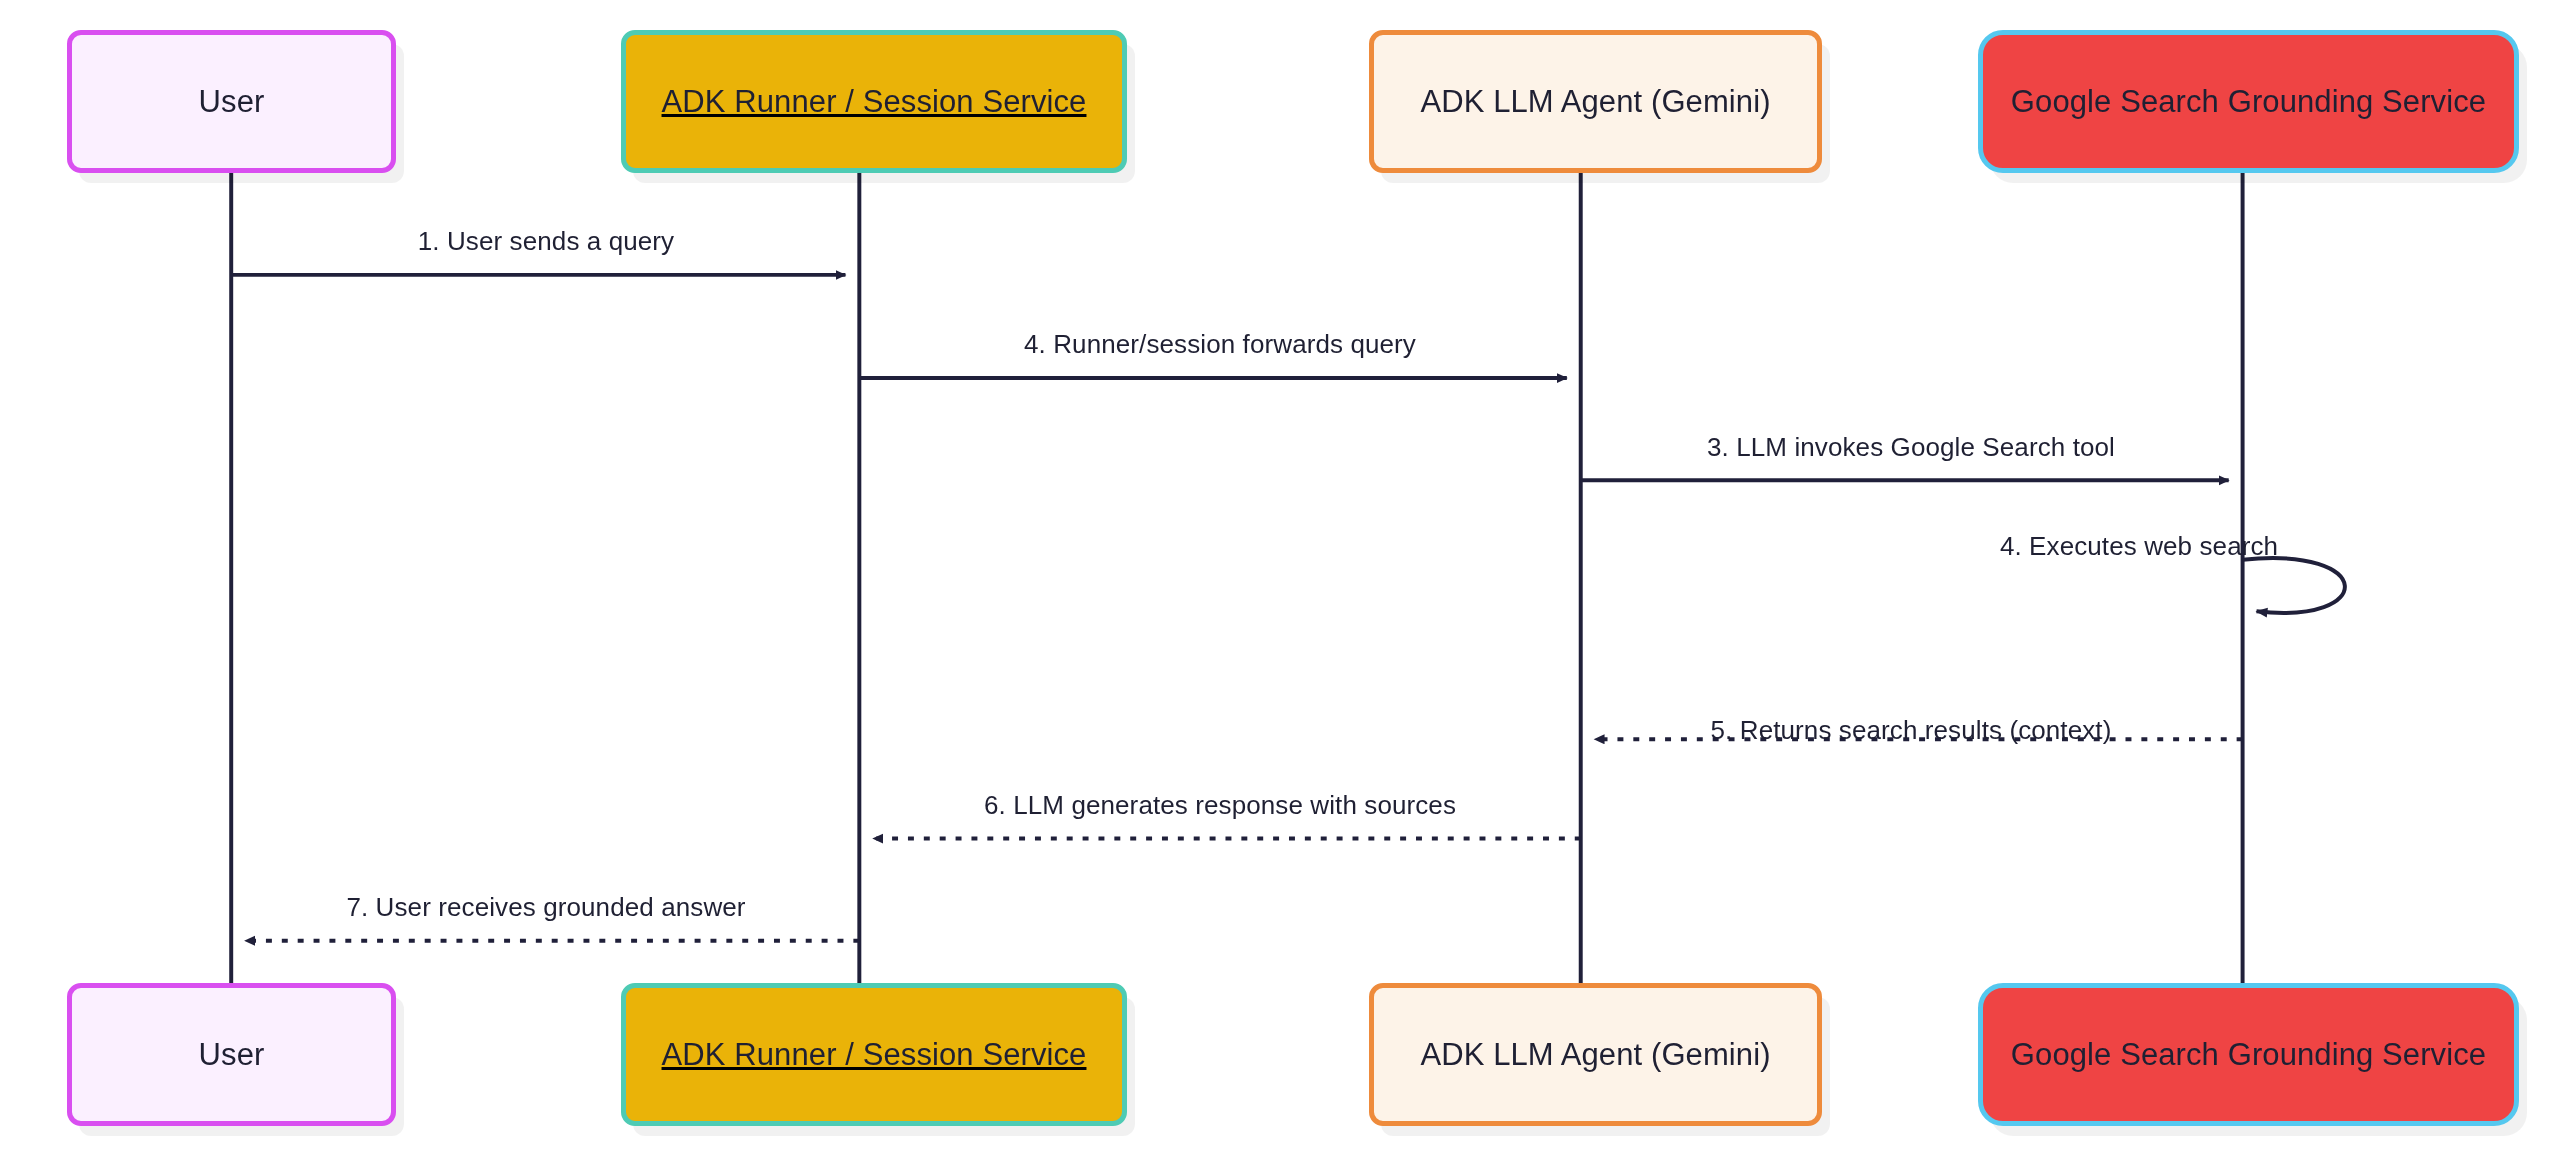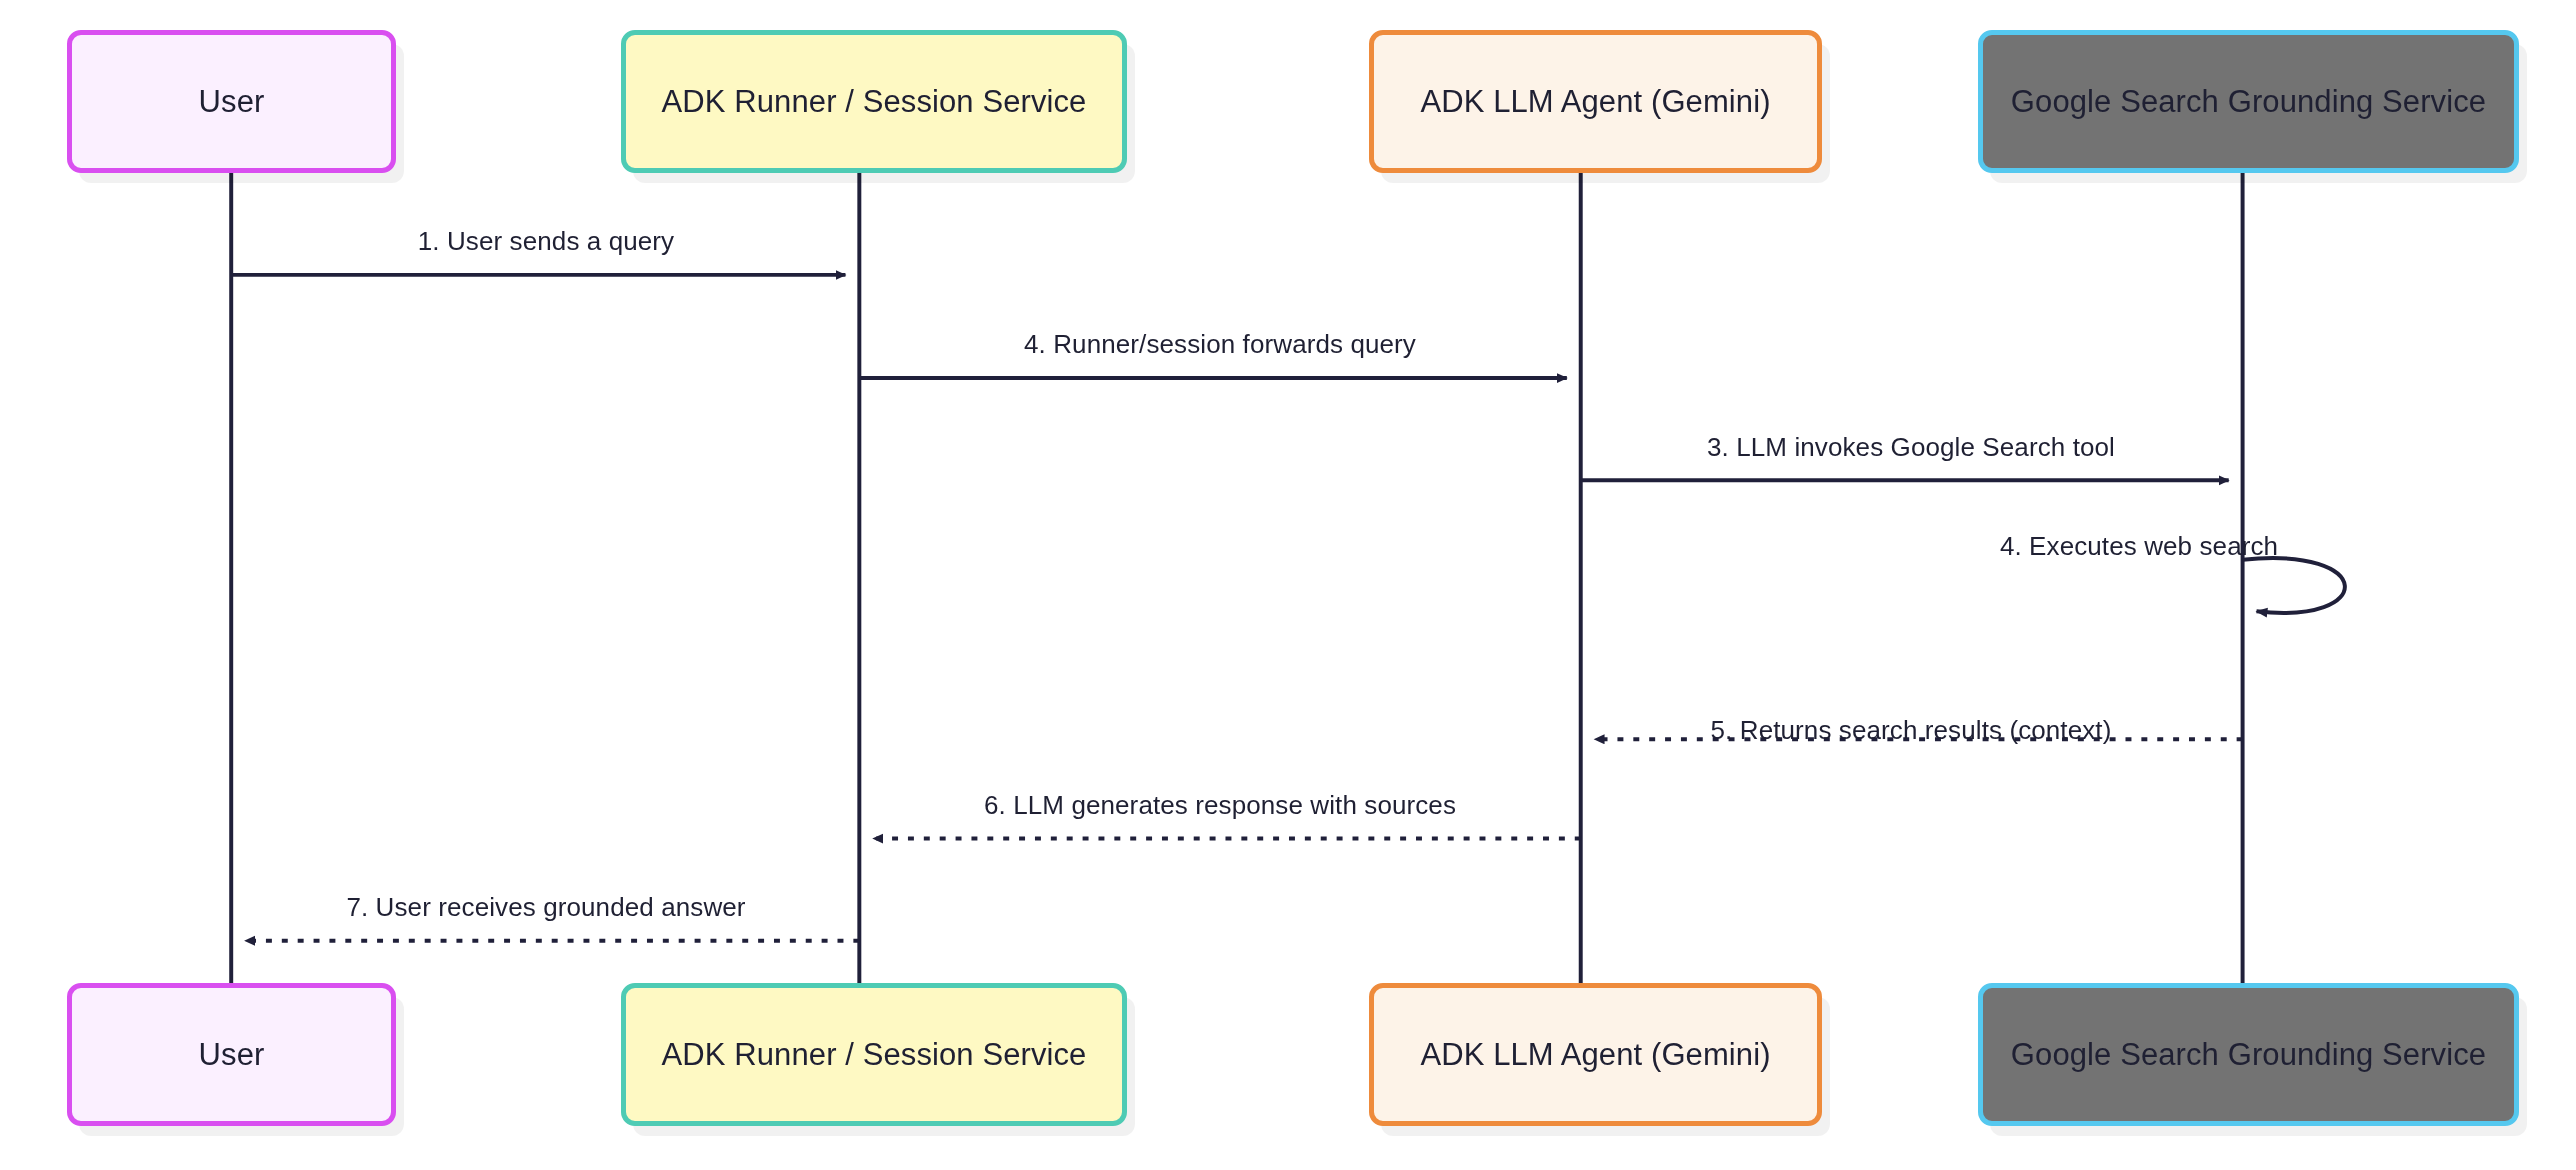--- a/index.html
+++ b/index.html
@@ -43,23 +43,23 @@
   .actor-label {
     font-size: 31px;
     line-height: 1.15;
     color: #1f2033;
     text-align: center;
     white-space: nowrap;
     letter-spacing: 0.1px;
   }
 
   .actor-user      { border-color: #d94ff0; background: #fbf0ff; }
-  .actor-runner    { border-color: #4ecbb4; background: #fef9c3; }
+  .actor-runner    { border-color: #4ecbb4; background: #eab308; text-decoration: underline; }
   .actor-agent     { border-color: #ee8b3c; background: #fdf3e8; }
-  .actor-grounding { border-color: #55c8ef; background: #737373; }
+  .actor-grounding { border-color: #55c8ef; background: #ef4444; border-radius: 25px; }
 
   
   .msg-label {
     position: absolute;
     font-size: 26px;
     color: #1f2033;
     white-space: nowrap;
     z-index: 4;
     transform: translateX(-50%);
     letter-spacing: 0.1px;

